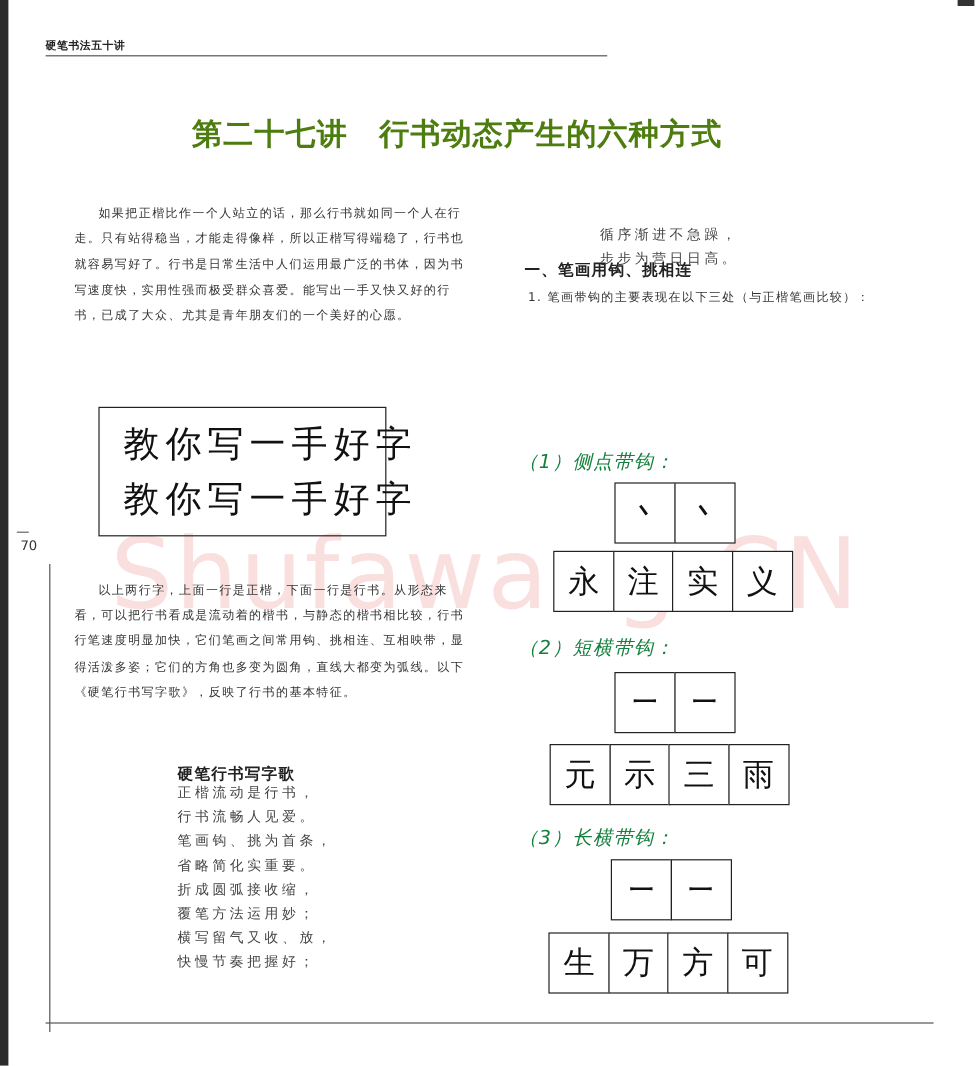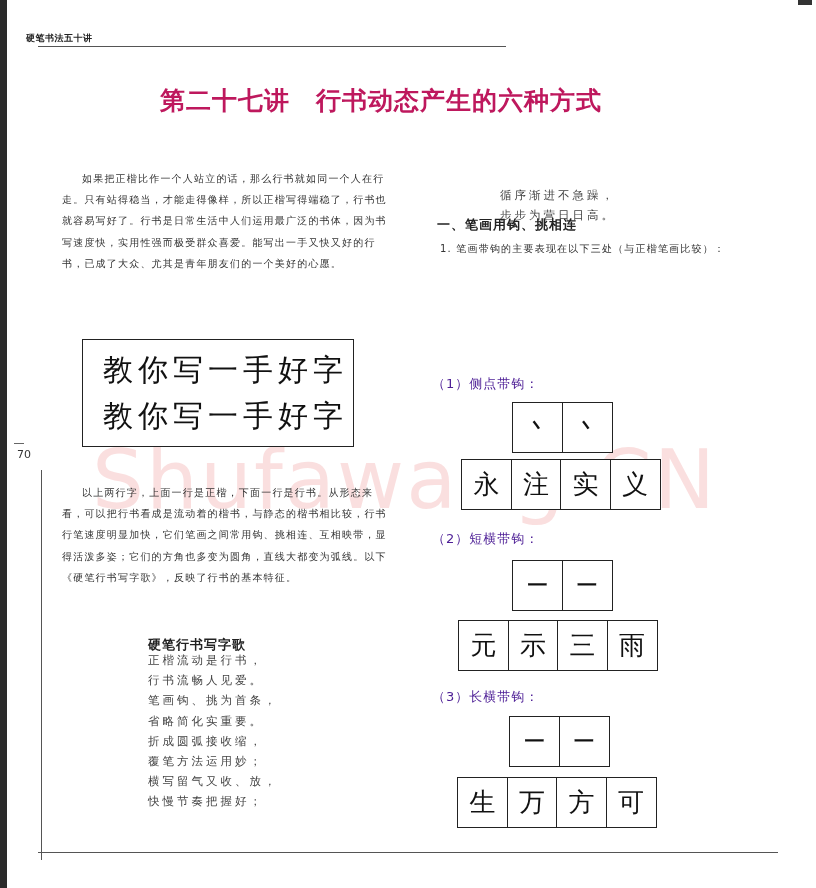--- a/index.html
+++ b/index.html
@@ -4,35 +4,35 @@
 <style>
   html, body { margin: 0; padding: 0; }
   body {
     width: 816px; height: 888px; overflow: hidden; position: relative;
     background: #ffffff;
     font-family: "DejaVu Serif", "Liberation Serif", serif;
     color: #1a1a1a;
   }
   .left-bar { position: absolute; left: 0; top: 0; width: 7px; height: 888px; background: #2b2b2b; }
   .corner-mark { position: absolute; right: 4px; top: 0; width: 14px; height: 5px; background: #333; }
-  .running-head { position: absolute; left: 26px; top: 32px; font-size: 9px; font-weight: bold; color: #222; letter-spacing: 0.5px; font-family: "DejaVu Sans", sans-serif; }
+  .running-head { position: absolute; left: 38px; top: 32px; font-size: 9px; font-weight: bold; color: #222; letter-spacing: 0.5px; font-family: "DejaVu Sans", sans-serif; }
   .head-rule { position: absolute; left: 38px; top: 46px; width: 468px; height: 1px; background: #555; }
-  .chapter-title { position: absolute; left: 160px; top: 84px; font-size: 25px; font-weight: bold; color: #be185d; letter-spacing: 1px; font-family: "DejaVu Serif", serif; white-space: nowrap; }
+  .chapter-title { position: absolute; left: 160px; top: 95px; font-size: 25px; font-weight: bold; color: #4d7c0f; letter-spacing: 1px; font-family: "DejaVu Serif", serif; white-space: nowrap; }
   .para { position: absolute; font-size: 10px; line-height: 21.2px; color: #333; letter-spacing: 1.2px; font-family: "DejaVu Sans", sans-serif; }
   .para p { margin: 0; text-indent: 2em; }
-  .sample-box { position: absolute; left: 82px; top: 339px; width: 272px; height: 108px; border: 1.5px solid #222; box-sizing: border-box; }
+  .sample-box { position: absolute; left: 82px; top: 339px; width: 240px; height: 108px; border: 1.5px solid #222; box-sizing: border-box; }
   .sample-line { position: absolute; left: 20px; font-size: 30px; color: #111; letter-spacing: 5px; font-family: "DejaVu Serif", serif; white-space: nowrap; }
   .page-num { position: absolute; left: 17px; top: 448px; font-size: 11px; color: #333; font-family: "DejaVu Sans", sans-serif; }
   .page-num-tick { position: absolute; left: 14px; top: 443px; width: 10px; height: 1px; background: #666; }
   .margin-rule { position: absolute; left: 41px; top: 470px; width: 1px; height: 390px; background: #555; }
   .poem { position: absolute; font-size: 11.5px; line-height: 20.2px; color: #444; letter-spacing: 3px; font-family: "DejaVu Sans", sans-serif; margin-top: 13px; }
   .poem-title { position: absolute; left: 148px; top: 636px; font-size: 13px; font-weight: bold; color: #222; letter-spacing: 1px; font-family: "DejaVu Sans", sans-serif; }
   .poem div { white-space: nowrap; }
   .section-heading { position: absolute; left: 437px; top: 216px; font-size: 13px; font-weight: bold; color: #222; letter-spacing: 1px; font-family: "DejaVu Sans", sans-serif; }
-  .sub-label { position: absolute; font-size: 13px; color: #4c1d95; letter-spacing: 1px; font-family: "DejaVu Sans", sans-serif; white-space: nowrap; }
+  .sub-label { position: absolute; font-size: 16px; color: #15803d; letter-spacing: 1px; font-family: "DejaVu Sans", sans-serif; white-space: nowrap; font-style: italic; }
   .grid-row { position: absolute; display: flex; }
   .cell { width: 51px; height: 51px; border: 1.5px solid #222; box-sizing: border-box; margin-left: -1.5px; display: flex; align-items: center; justify-content: center; font-size: 26px; color: #111; font-family: "DejaVu Serif", serif; background: #fff; }
   .cell:first-child { margin-left: 0; }
   .cell.stroke { font-size: 20px; font-weight: bold; }
   .watermark { position: absolute; left: 92px; top: 432px; font-size: 82px; color: rgba(230, 110, 110, 0.22); font-family: "DejaVu Sans", sans-serif; letter-spacing: 2px; white-space: nowrap; pointer-events: none; z-index: 0; }
   .foot-rule { position: absolute; left: 38px; top: 852px; width: 740px; height: 1px; background: #555; }
   .layer { position: relative; z-index: 1; }
 </style>
 </head>
 <body>

